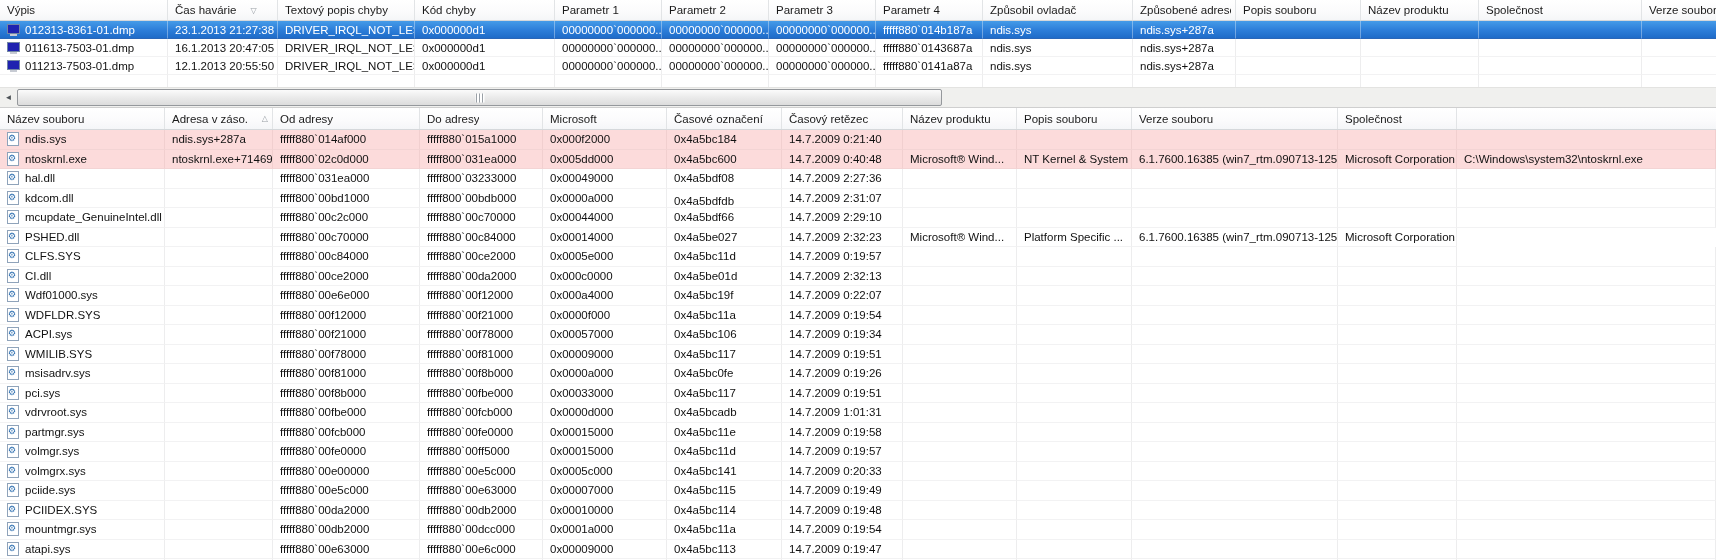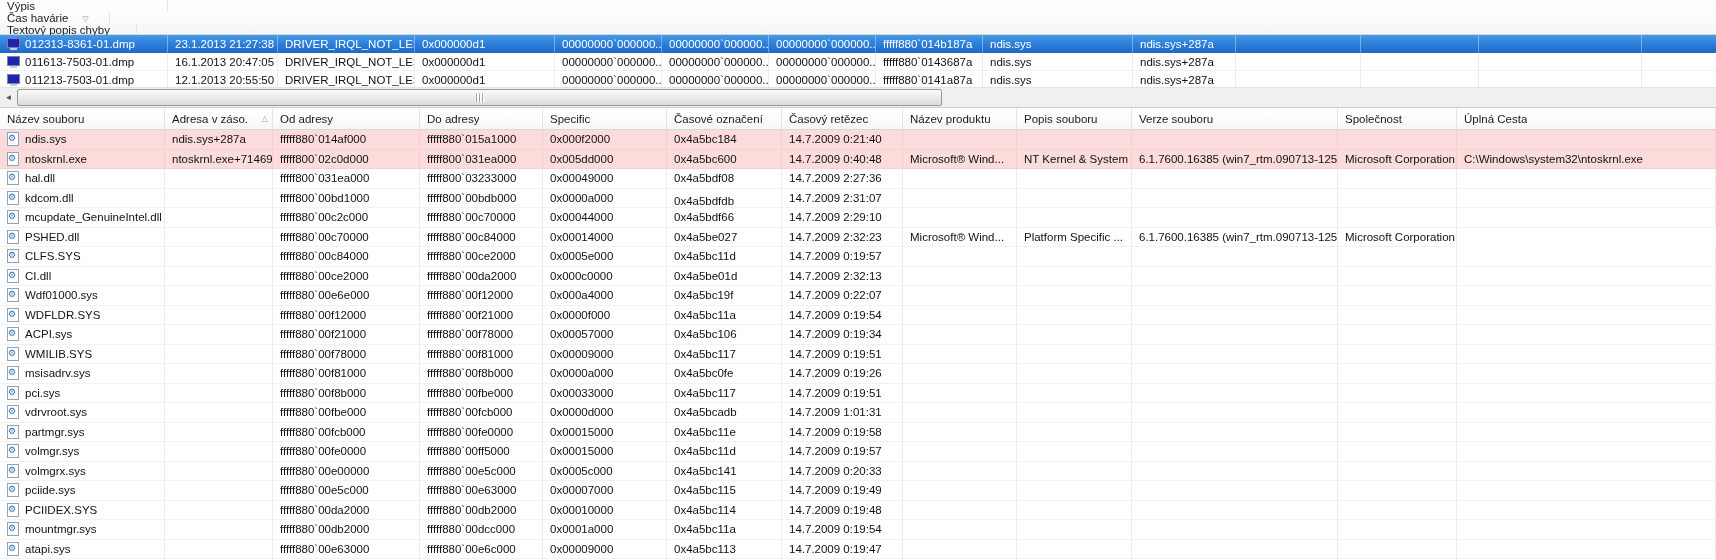--- a/index.html
+++ b/index.html
@@ -47,21 +47,21 @@
   .sb-grip{position:absolute;left:50%;top:50%;transform:translate(-50%,-50%);
     width:9px;height:9px;
     background:repeating-linear-gradient(90deg,#9aa0a6 0 1px,#ffffff 1px 3px);}
 </style>
 </head>
 <body>
 
 <div id="app">
 
   <div id="top-pane" class="pane" style="top:0;height:87px;">
-    <div class="lv-header" id="top-header" style="height:35px;flex-direction:column;">
+    <div class="lv-header" id="top-header" style="height:21px;">
         <div class="hcell" style="width: 168px;">
           <span class="hlabel">Výpis</span>
         </div>
         <div class="hcell" style="width: 110px;">
           <span class="hlabel">Čas havárie</span>
           <span class="sort-ic">▽</span>
         </div>
         <div class="hcell" style="width: 137px;">
           <span class="hlabel">Textový popis chyby</span>
         </div>
@@ -281,42 +281,39 @@
           <span class="hlabel">Adresa v záso...</span>
           <span class="sort-ic">△</span>
         </div>
         <div class="hcell" style="width: 147px;">
           <span class="hlabel">Od adresy</span>
         </div>
         <div class="hcell" style="width: 123px;">
           <span class="hlabel">Do adresy</span>
         </div>
         <div class="hcell" style="width: 124px;">
-          <span class="hlabel">Specific</span>
+          <span class="hlabel">Microsoft</span>
         </div>
         <div class="hcell" style="width: 115px;">
           <span class="hlabel">Časové označení</span>
         </div>
         <div class="hcell" style="width: 121px;">
           <span class="hlabel">Časový retězec</span>
         </div>
         <div class="hcell" style="width: 114px;">
           <span class="hlabel">Název produktu</span>
         </div>
         <div class="hcell" style="width: 115px;">
           <span class="hlabel">Popis souboru</span>
         </div>
         <div class="hcell" style="width: 206px;">
           <span class="hlabel">Verze souboru</span>
         </div>
         <div class="hcell" style="width: 119px;">
           <span class="hlabel">Společnost</span>
-        </div>
-        <div class="hcell" style="width: 259px;">
-          <span class="hlabel">Úplná Cesta</span>
         </div>
       </div>
     <div class="lv-body" id="bot-body">
         <div class="lv-row hl" style="height: 19.5px;">
           <div class="cell" style="width: 165px; height: 19.5px;">
             <span class="drv-icon">
               <span class="gear">⚙</span>
             </span>
             <span>ndis.sys</span>
           </div>

